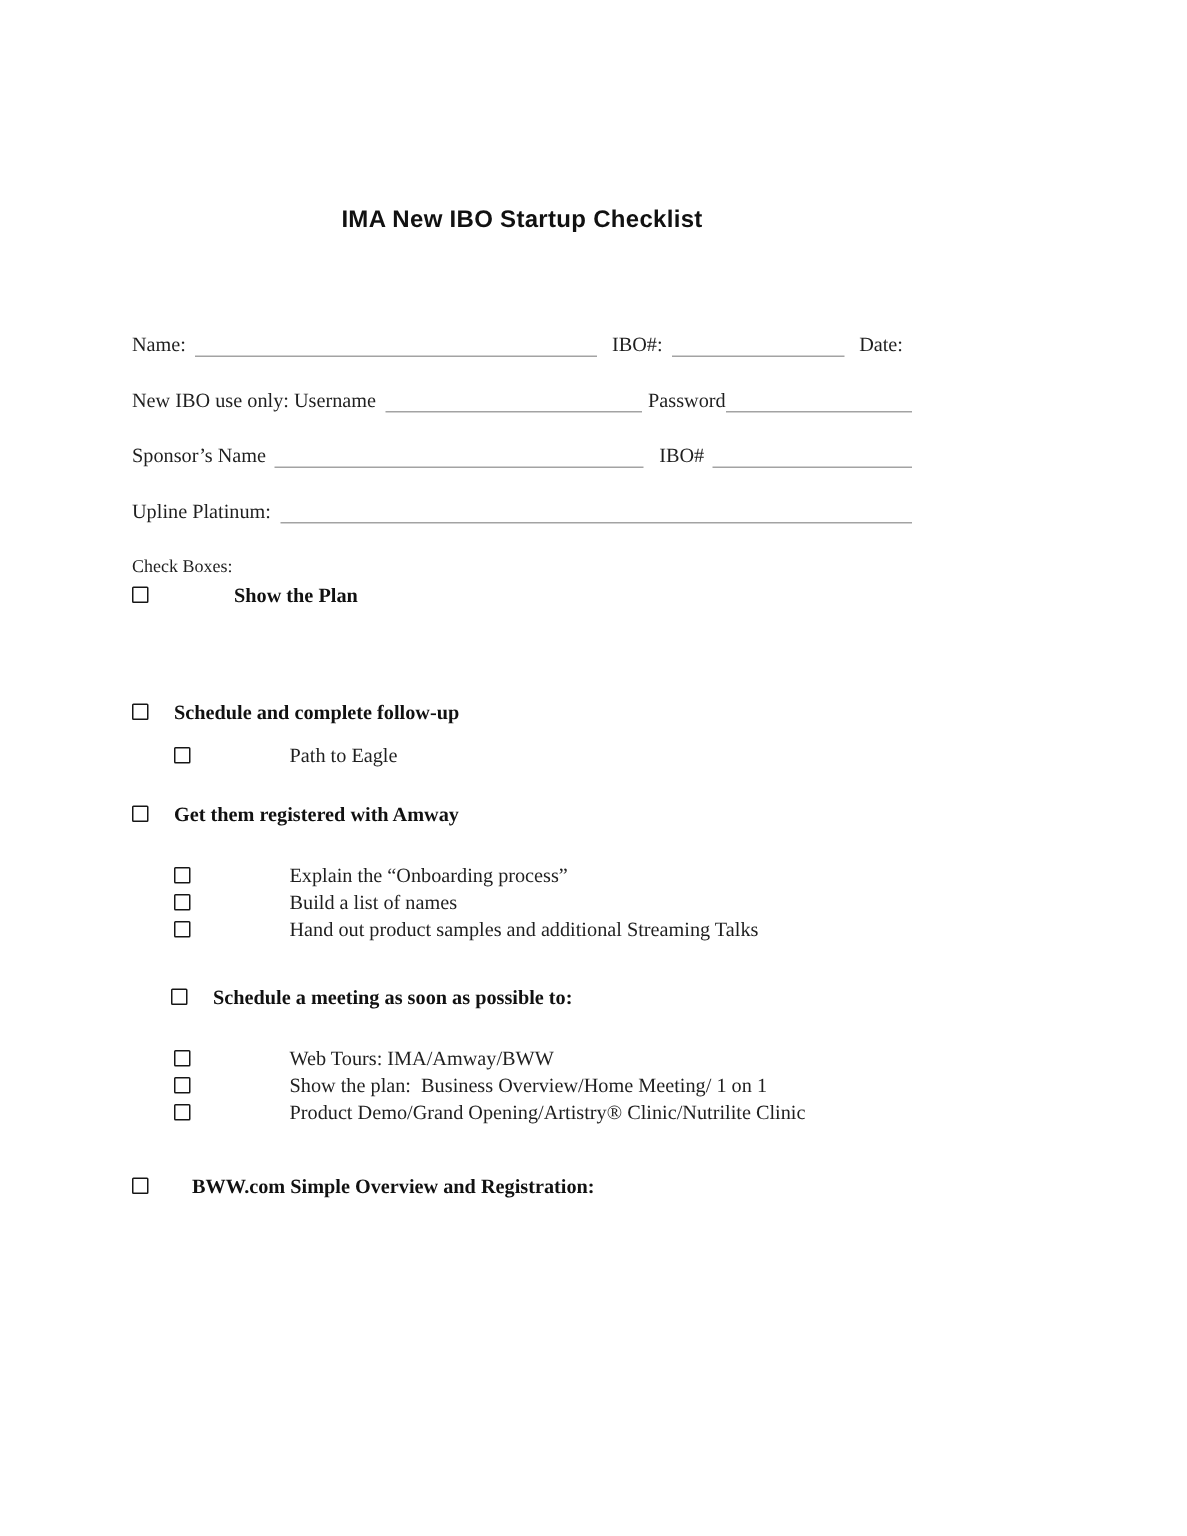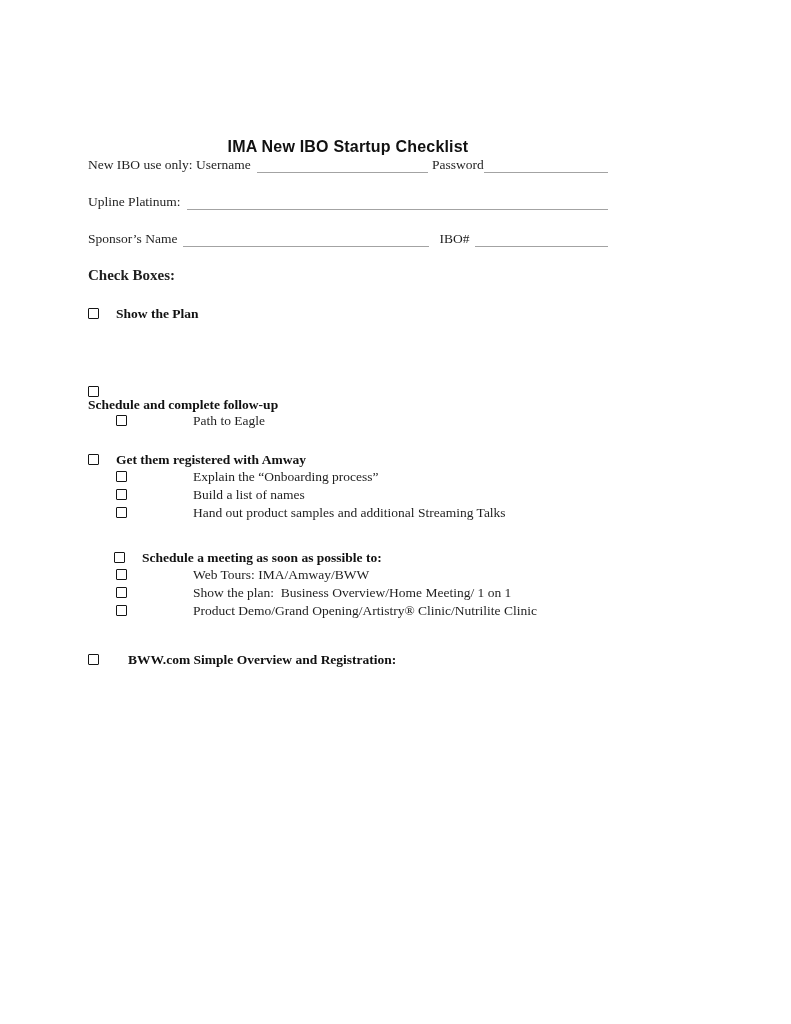--- a/index.html
+++ b/index.html
@@ -36,25 +36,24 @@
     border-bottom: 1.5px solid #a3a3a3;
     height: 15px;
     margin-left: 6px;
   }
   .gap10 { margin-left: 10px; }
   .gap4  { margin-left: 4px; }
   .first-row { margin-top: 65px; }
   .flexline { flex: 1; }
 
   .section-label {
-    font-size: 15px;
+    font-size: 12px;
     height: 17px;
     line-height: 17px;
     margin-bottom: 0;
-    font-weight: bold;
   }
 
   .check-item {
     display: flex;
     align-items: flex-start;
     font-size: 13.5px;
     line-height: 16px;
     height: 16px;
     white-space: pre;
   }
@@ -74,54 +73,62 @@
     display: flex;
     align-items: flex-start;
     font-size: 13.5px;
     line-height: 18px;
     white-space: pre;
     padding-left: 28px;
     gap: 44px;
   }
   .sub-item .cb, .sub-row .cb { margin-right: 22px; margin-top: 3px; }
 
-  .mt-l1 { margin-top: 22px; }
-  .mt-l2 { margin-top: 62px; flex-direction: column; }
+  .mt-l1 { margin-top: 3px; gap: 40px; }
+  .mt-l2 { margin-top: 62px; }
   .mt-sub-single { margin-top: 12px; }
   .mt-l3 { margin-top: 22px; }
-  .mt-group { margin-top: 0; }
+  .mt-group { margin-top: 24px; }
   .mt-l4 { margin-top: 28px; padding-left: 26px; }
   .mt-l5 { margin-top: 32px; gap: 12px; }
 </style>
 </head>
 <body>
 
 <div class="page">
 
   <div class="title">IMA New IBO Startup Checklist</div>
 
+  <div class="form-row first-row">
+    <span class="lbl">Name:</span>
+    <span class="line" style="width:268px"></span>
+    <span class="lbl gap10">IBO#:</span>
+    <span class="line" style="width:115px"></span>
+    <span class="lbl gap10">Date:</span>
+    <span class="line flexline"></span>
+  </div>
 
 
   <div class="form-row">
     <span class="lbl">New IBO use only: Username</span>
     <span class="line" style="width:218px"></span>
     <span class="lbl gap4">Password</span>
     <span class="line" style="width:158px; margin-left:0"></span>
   </div>
 
   <div class="form-row">
-    <span class="lbl">Upline Platinum:</span>
-    <span class="line flexline"></span>
-  </div>
-
-  <div class="form-row">
     <span class="lbl">Sponsor’s Name</span>
     <span class="line" style="width:297px"></span>
     <span class="lbl gap10">IBO#</span>
     <span class="line" style="width:160px"></span>
+  </div>
+
+  <div class="form-row">
+    <span class="lbl">Upline Platinum:</span>
+    <span class="line flexline"></span>
   </div>
 
   <div class="section-label">Check Boxes:</div>
 
   <div class="check-item mt-l1">
     <span class="cb"></span>
     <span class="txt">Show the Plan</span>
   </div>
 
   <div class="check-item mt-l2">

